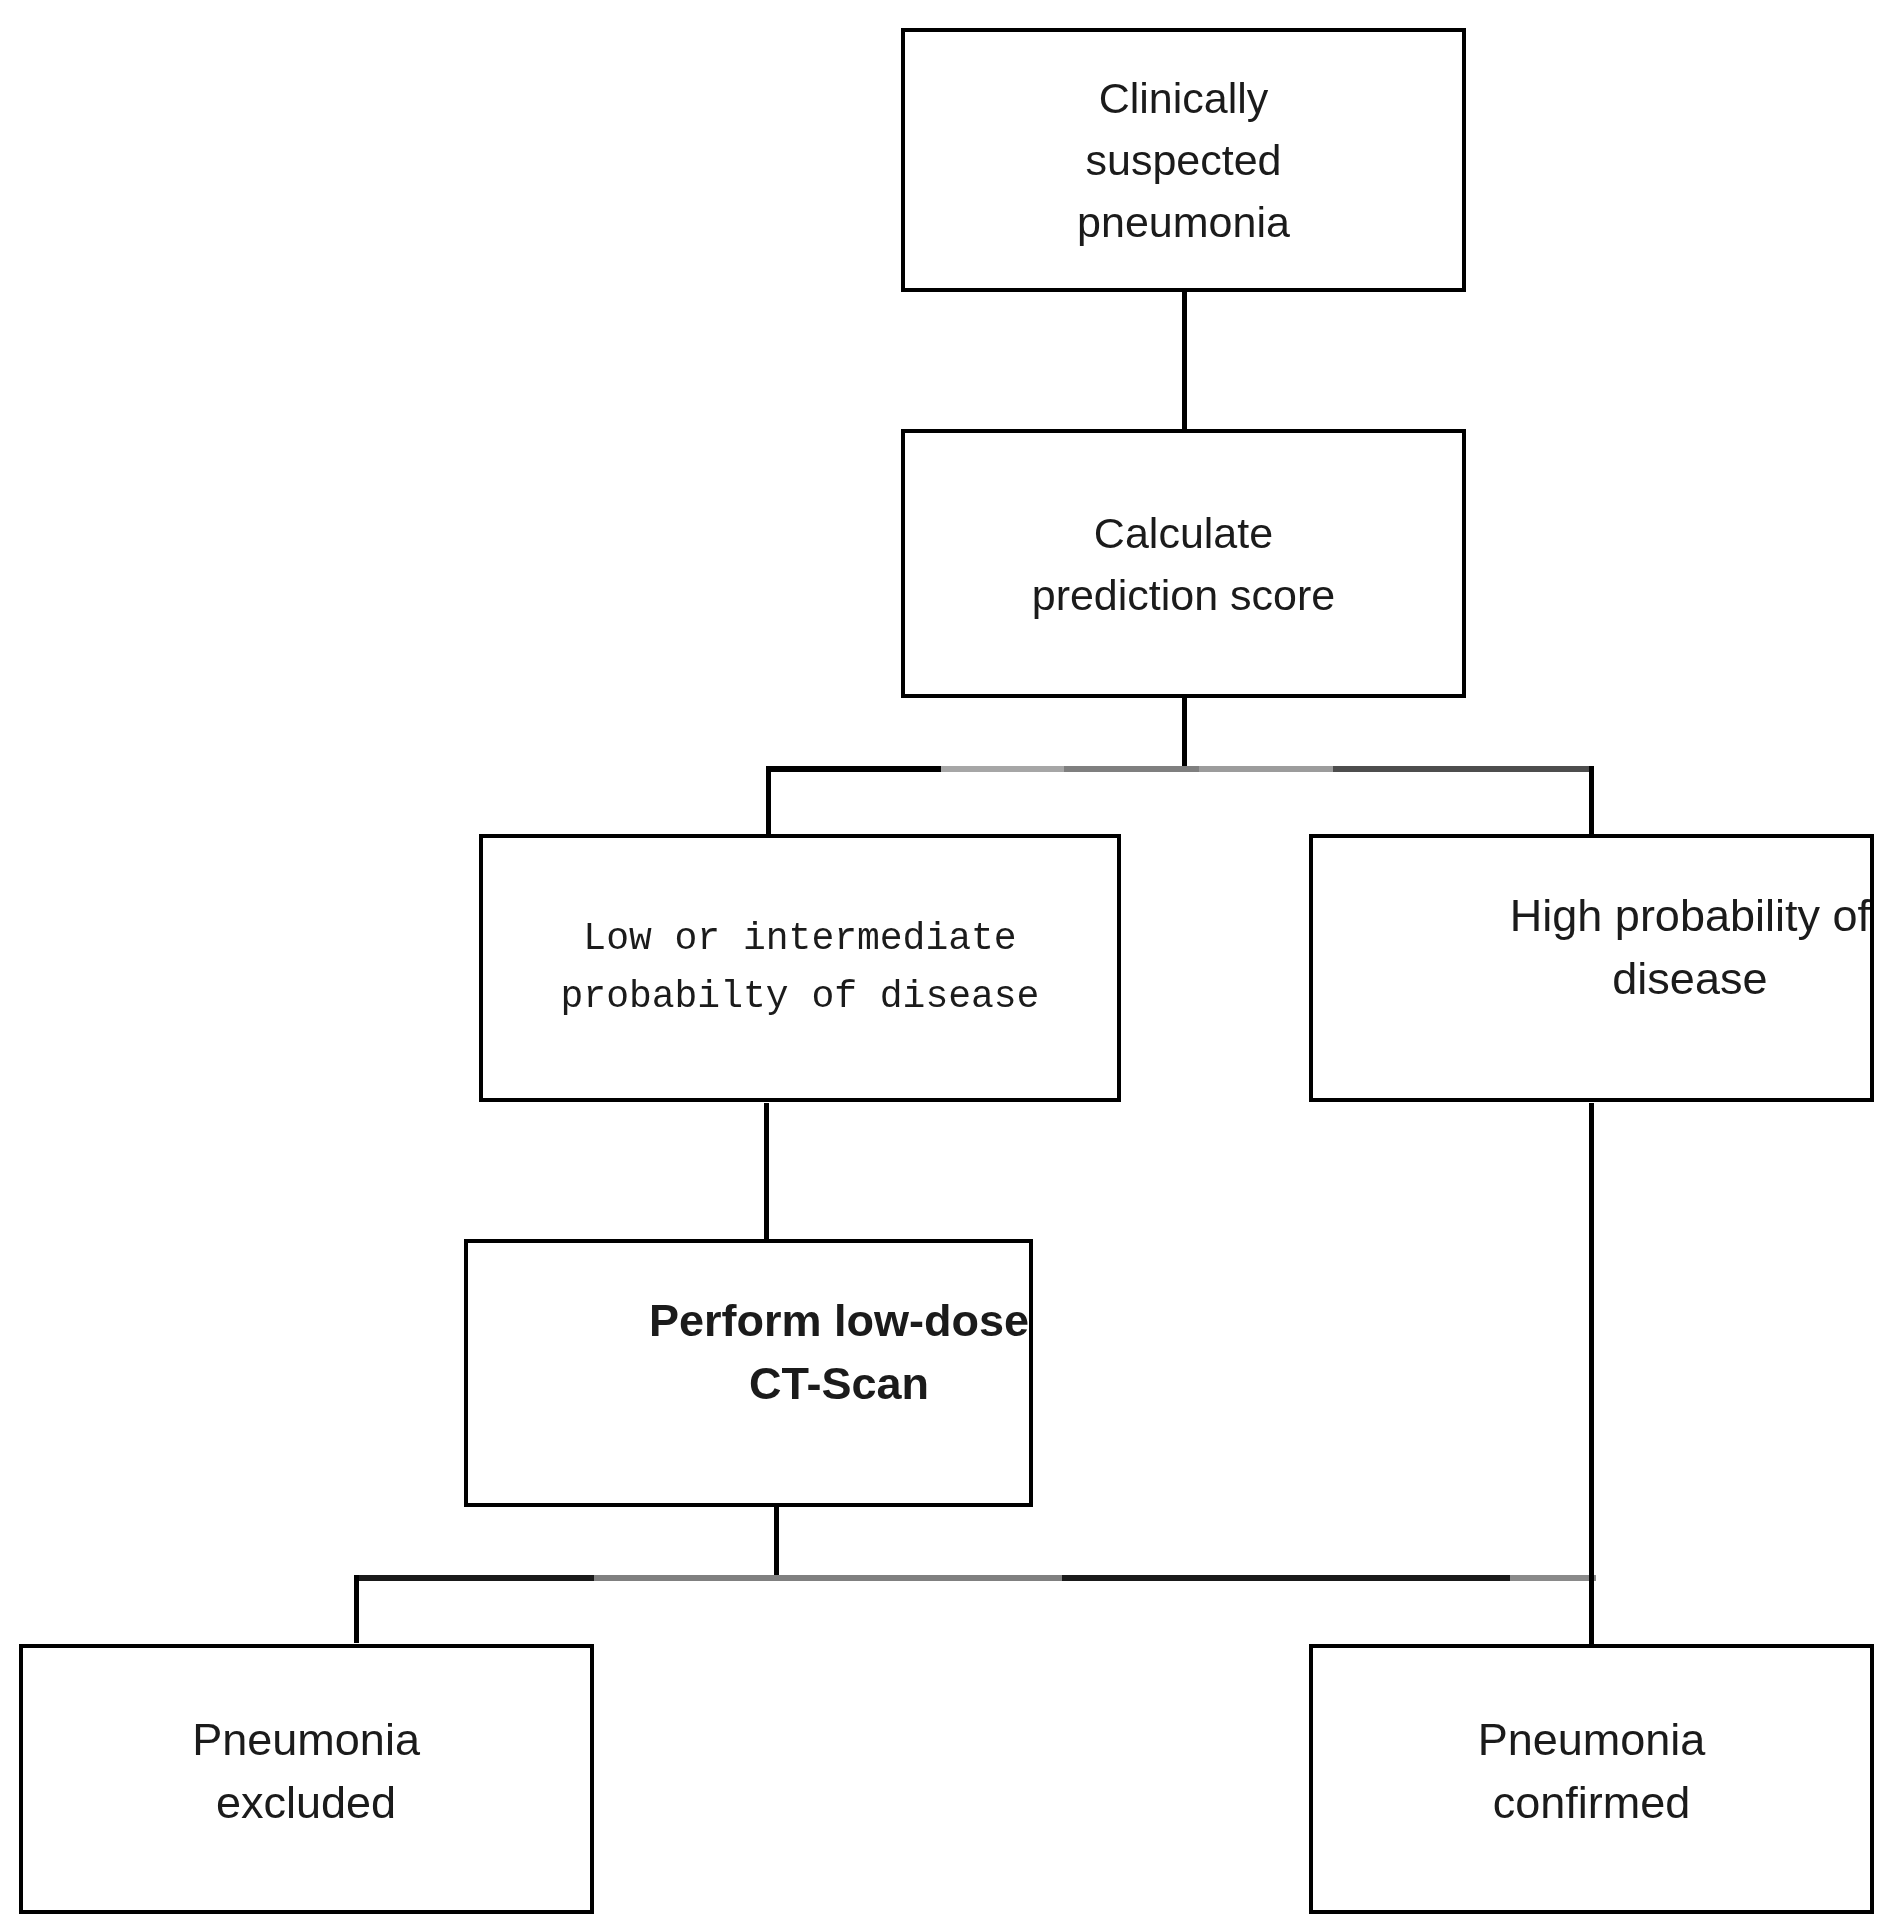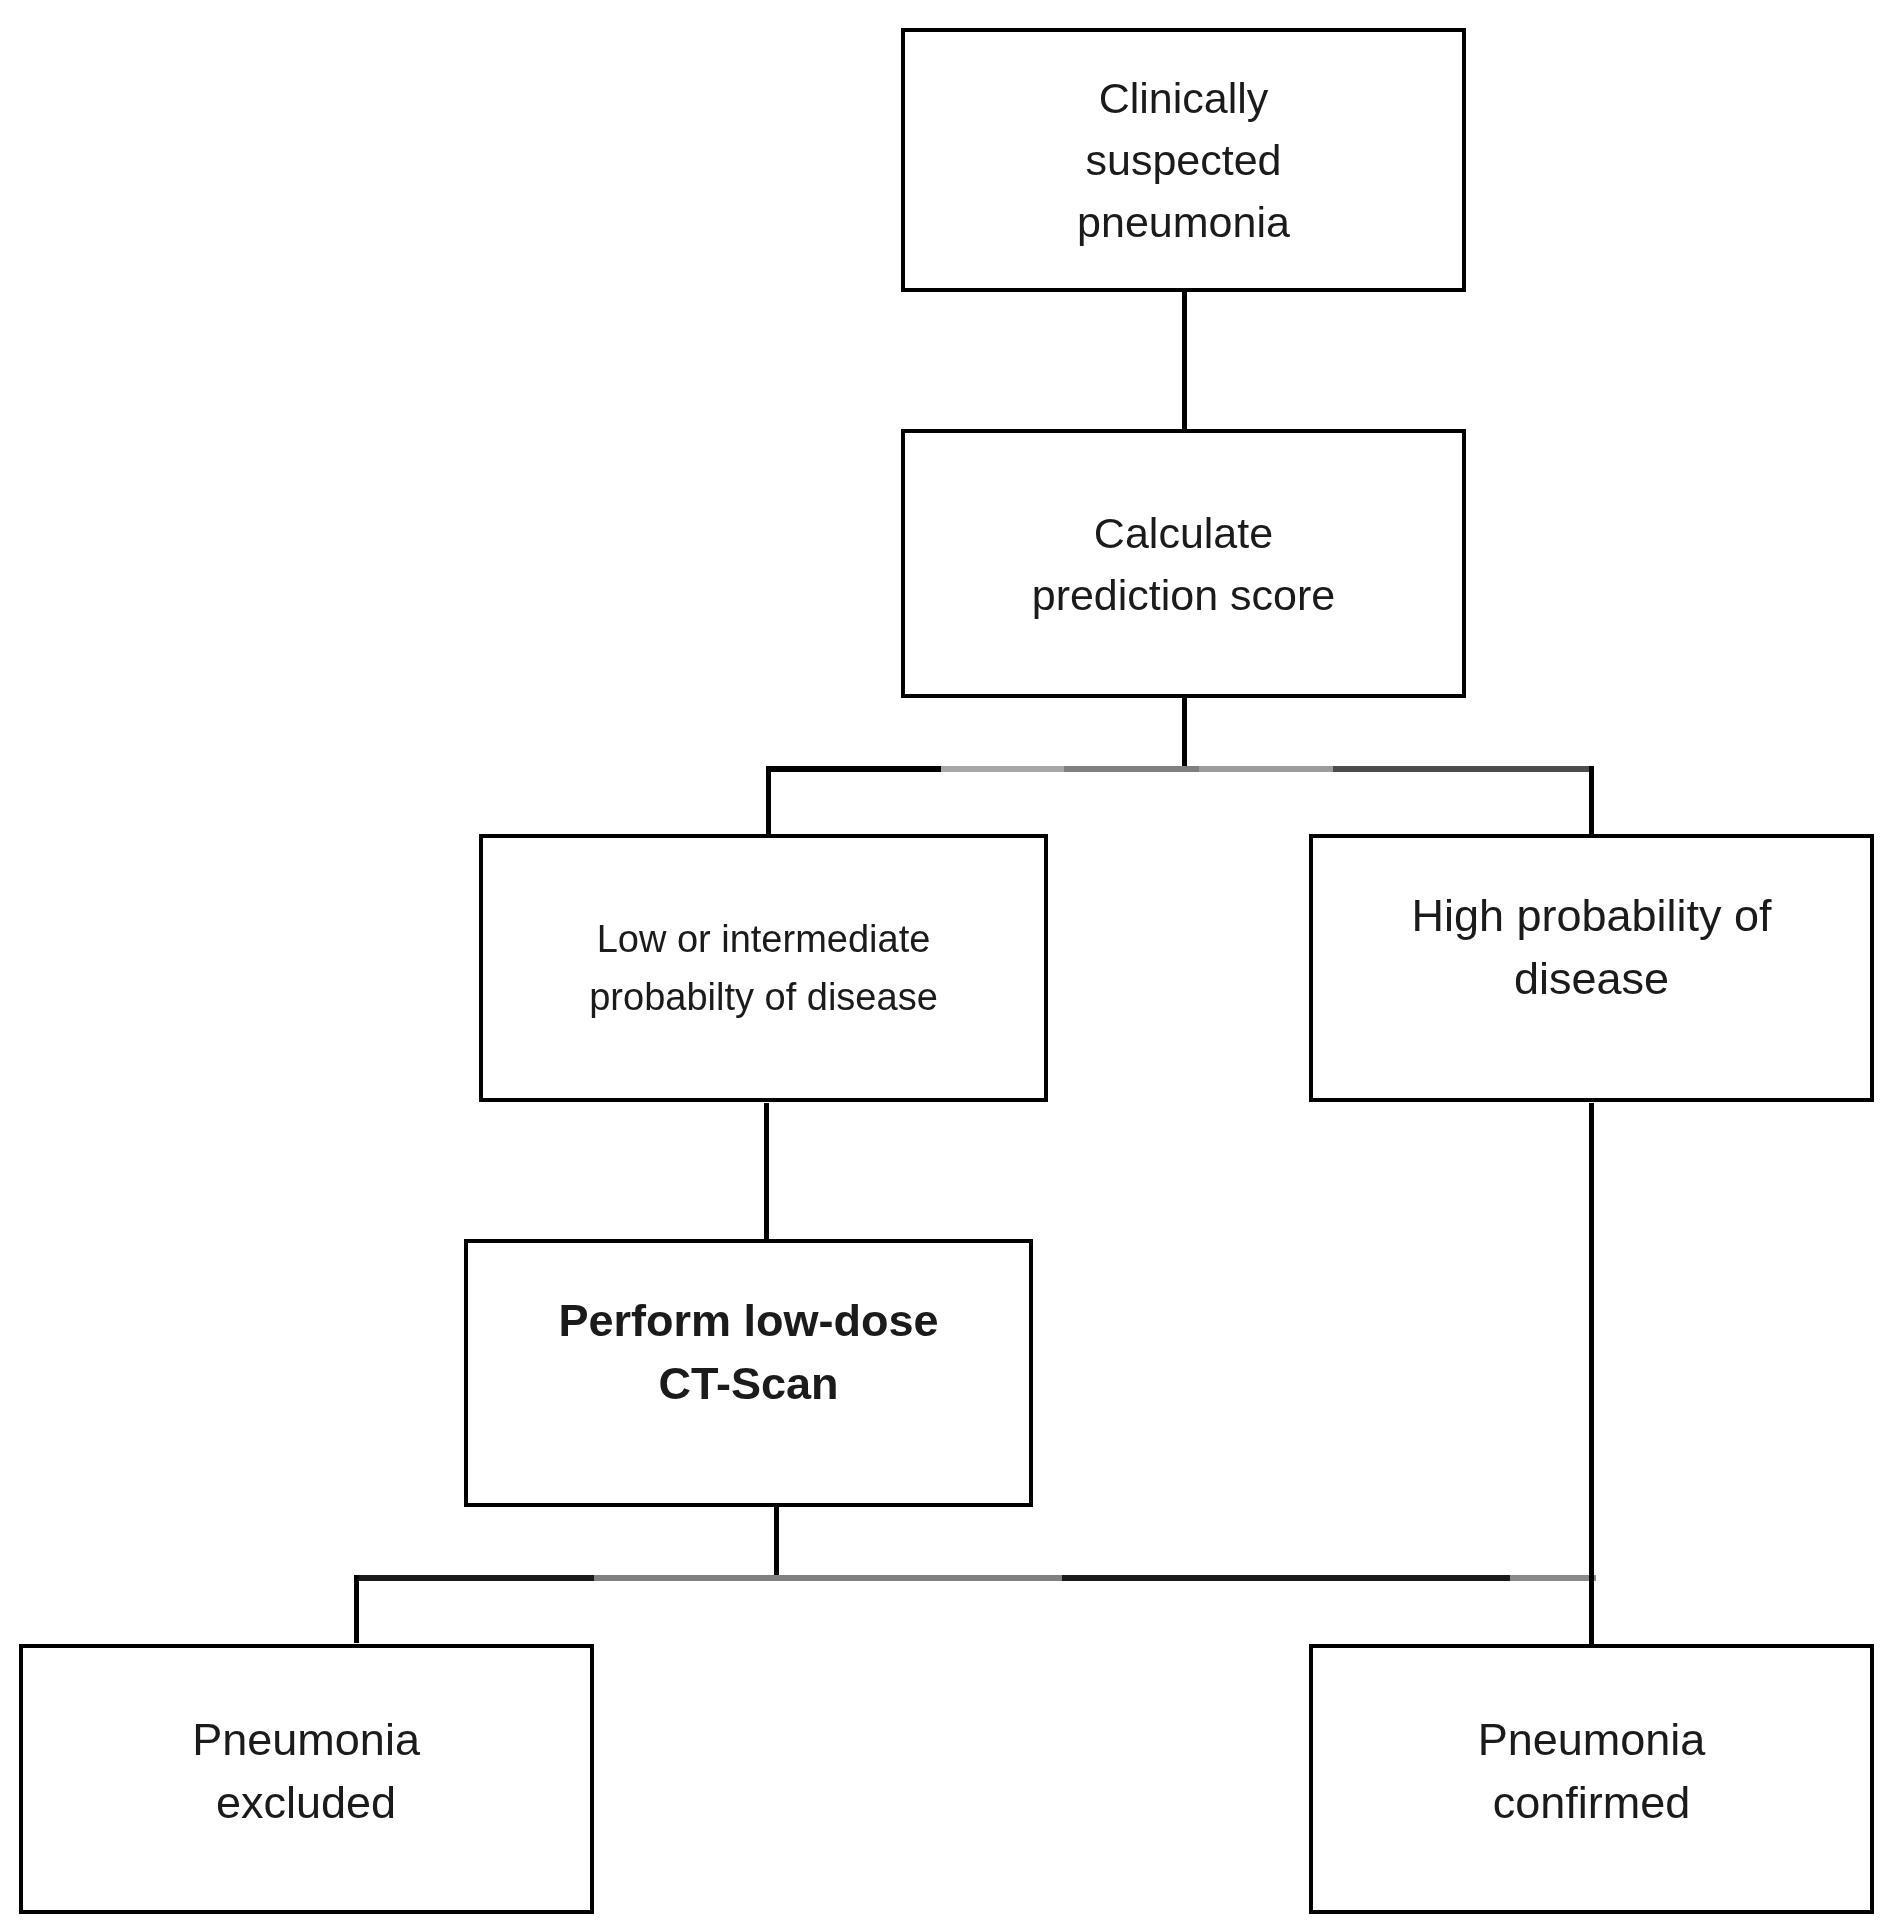--- a/index.html
+++ b/index.html
@@ -22,21 +22,21 @@
     justify-content:center;
     text-align:center;
   }
   .box .lbl{
     white-space:pre-line;
     color:#1b1b1b;
   }
   .fs-a{font-size:43px;line-height:62px;}   
   .fs-c{font-size:38px;line-height:58px;}   
   .fs-d{font-size:45px;line-height:63px;}   
-  .lift-lg{padding-bottom:43px;}            
+  .lift-lg{padding-bottom:43px;justify-content:flex-end;}            
   .lift-sm{padding-bottom:17px;}
   .vline{position:absolute;width:4.7px;background:#000000;}
   .hline{position:absolute;height:5.6px;}
   
   .branch1{
     background:linear-gradient(to right,
       #000000 0px,#000000 175px,
       #a6a6a6 175px,#a6a6a6 298px,
       #7f7f7f 298px,#7f7f7f 433px,
       #9c9c9c 433px,#9c9c9c 567px,
@@ -68,21 +68,21 @@
     <span class="lbl">Calculate
 prediction score</span>
   </div>
 
   <div class="vline" style="left:1182px;top:698px;height:71px;"></div>
 
   <div class="hline branch1" style="left:766px;top:766px;width:828px;"></div>
   <div class="vline" style="left:766px;top:766px;height:68px;"></div>
   <div class="vline" style="left:1589px;top:766px;height:68px;"></div>
 
-  <div class="box fs-c" style="left:479px;top:834px;width:569px;height:268px;">
+  <div class="box fs-c" style="left:479px;top:834px;width:642px;height:268px;font-family:Liberation Mono, monospace;">
     <span class="lbl">Low or intermediate
 probabilty of disease</span>
   </div>
 
   <div class="box fs-d lift-lg" style="left:1309px;top:834px;width:565px;height:268px;">
     <span class="lbl">High probability of
 disease</span>
   </div>
 
   <div class="vline" style="left:764px;top:1103px;height:136px;"></div>

